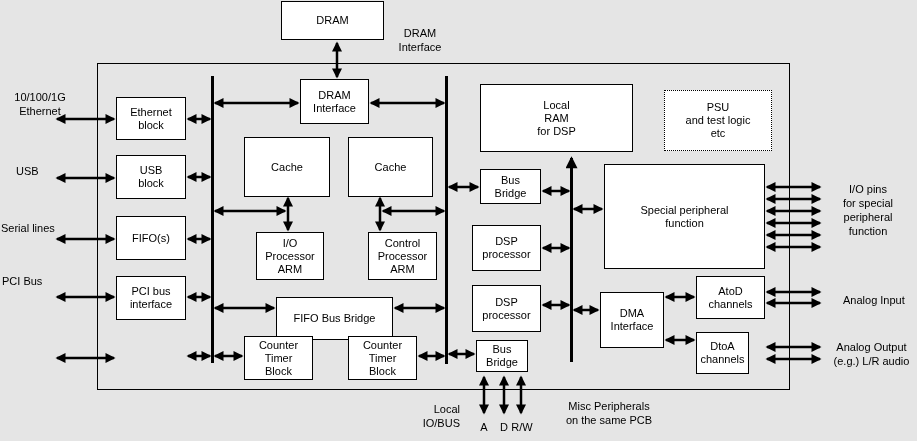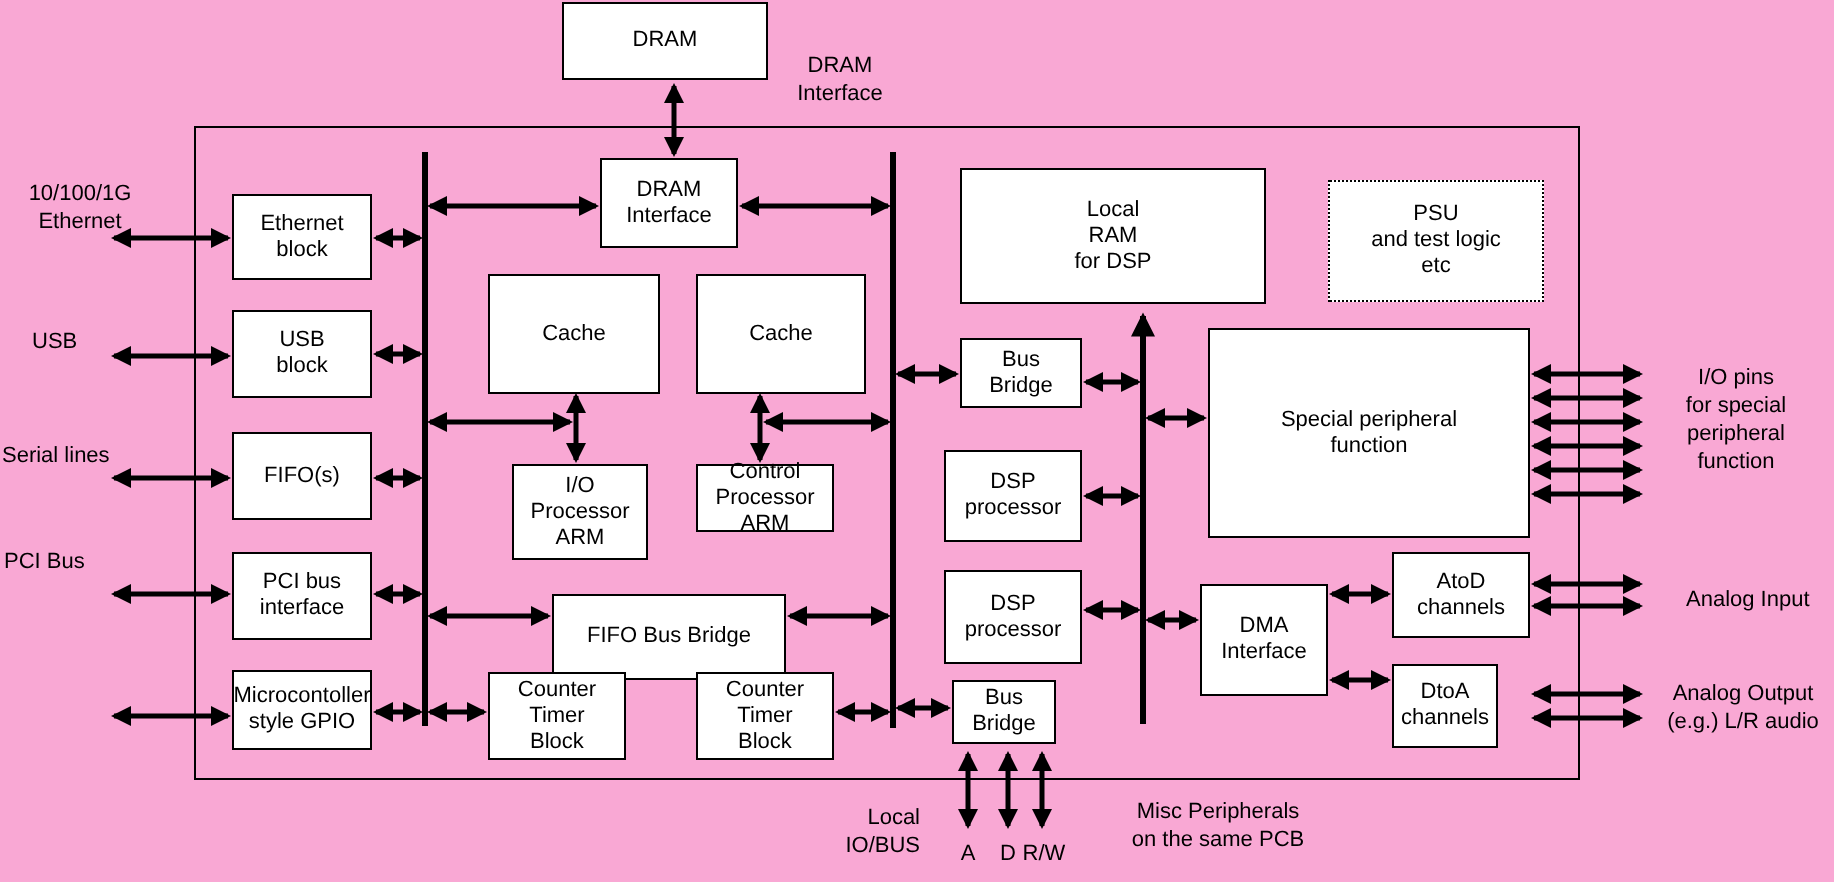--- a/index.html
+++ b/index.html
@@ -1,16 +1,16 @@
 <!DOCTYPE html>
 <html><head>
 <meta charset="utf-8">
 <style>
   html,body{margin:0;padding:0;background:#fff;}
-  .stage{position:relative;width:917px;height:441px;background:#f9a8d4;
+  .stage{position:relative;width:917px;height:441px;background:#e5e5e5;
          font-family:"Liberation Sans",sans-serif;color:#000;overflow:hidden;text-decoration:underline;}
   .outer{position:absolute;border:1px solid #000;background:transparent;}
   .block{position:absolute;border:1px solid #000;background:#fff;box-sizing:border-box;
          display:flex;align-items:center;justify-content:center;text-align:center;
          white-space:pre-line;font-size:11px;line-height:13px;}
   .block.dotted{border:1px dotted #000;}
   .lbl{position:absolute;font-size:11px;line-height:14px;white-space:pre-line;
        text-align:center;}
   .lbl.left{text-align:left;}
   .lbl.right{text-align:right;}
@@ -27,28 +27,26 @@
   <div class="block" style="left:281px;top:1px;width:103px;height:39px">DRAM</div>
   <div class="block" style="left:300px;top:79px;width:69px;height:45px">DRAM
 Interface</div>
   <div class="block" style="left:116px;top:97px;width:70px;height:43px">Ethernet
 block</div>
   <div class="block" style="left:116px;top:155px;width:70px;height:44px">USB
 block</div>
   <div class="block" style="left:116px;top:216px;width:70px;height:44px">FIFO(s)</div>
   <div class="block" style="left:116px;top:276px;width:70px;height:44px">PCI bus
 interface</div>
-  <div class="block" style="left:116px;top:335px;width:70px;height:40px">Microcontoller
-style GPIO</div>
   <div class="block" style="left:244px;top:137px;width:86px;height:60px">Cache</div>
   <div class="block" style="left:348px;top:137px;width:85px;height:60px">Cache</div>
   <div class="block" style="left:256px;top:232px;width:68px;height:48px">I/O
 Processor
 ARM</div>
-  <div class="block" style="left:348px;top:232px;width:69px;height:34px">Control
+  <div class="block" style="left:368px;top:232px;width:69px;height:48px">Control
 Processor
 ARM</div>
   <div class="block" style="left:276px;top:297px;width:117px;height:43px">FIFO Bus Bridge</div>
   <div class="block" style="left:244px;top:336px;width:69px;height:44px">Counter
 Timer
 Block</div>
   <div class="block" style="left:348px;top:336px;width:69px;height:44px">Counter
 Timer
 Block</div>
   <div class="block" style="left:480px;top:84px;width:153px;height:68px">Local

